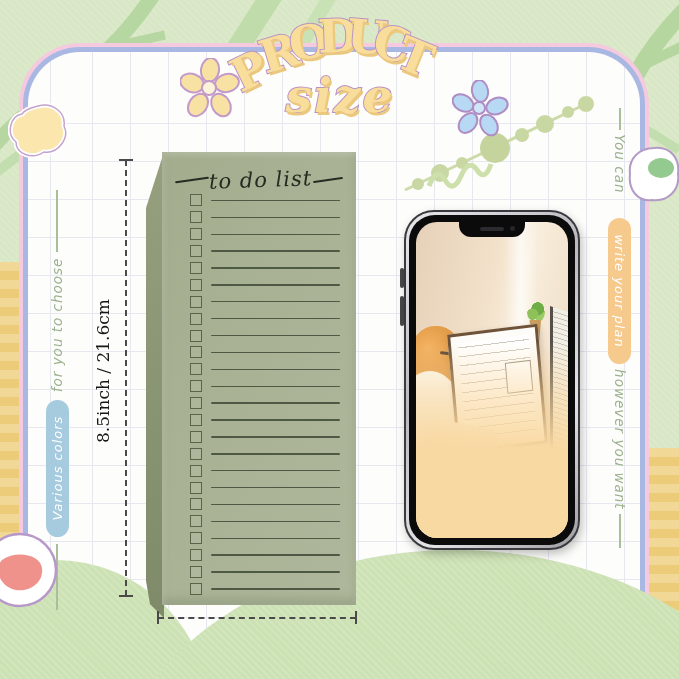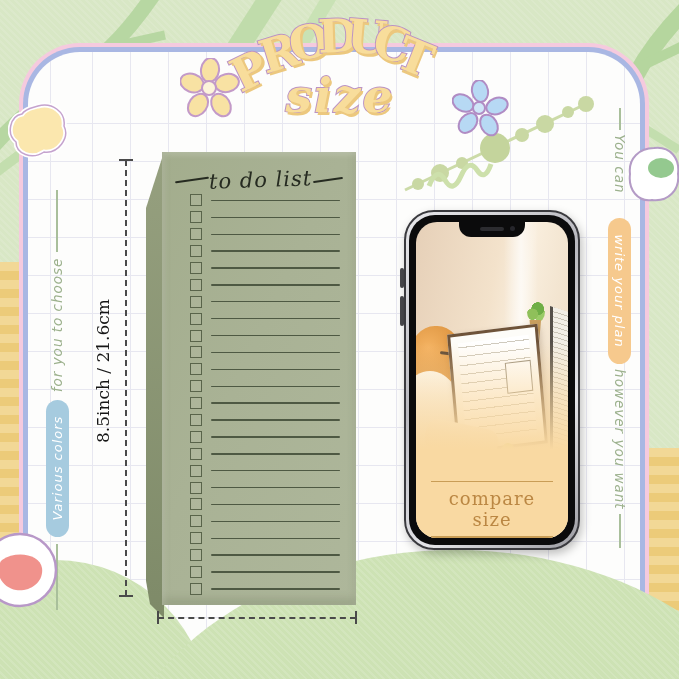--- a/index.html
+++ b/index.html
@@ -366,25 +366,20 @@
         <div class="scene" id="monitor-base"></div>
         <div class="scene" id="monitor">
           <div id="monitor-doc"></div>
           <div id="monitor-box"></div>
         </div>
         <div class="scene" id="arm"></div>
         <div class="scene" id="keyboard"></div>
         <div class="scene" id="ball"></div>
         <div class="scene" id="hand"></div>
         <div class="scene" id="warm-overlay"></div>
-        <div class="scene" id="compare-block">
-          <div class="compare-line"></div>
-          <div id="compare-caption">compare size</div>
-          <div class="compare-line"></div>
-        </div>
         <div id="phone-notch">
           <div id="notch-speaker"></div>
           <div id="notch-cam"></div>
         </div>
       </div>
     </div>
   </div>
 
   <div class="abs side-note-row" id="side-note-left">
     <div class="note-line" style="width:66px"></div>

